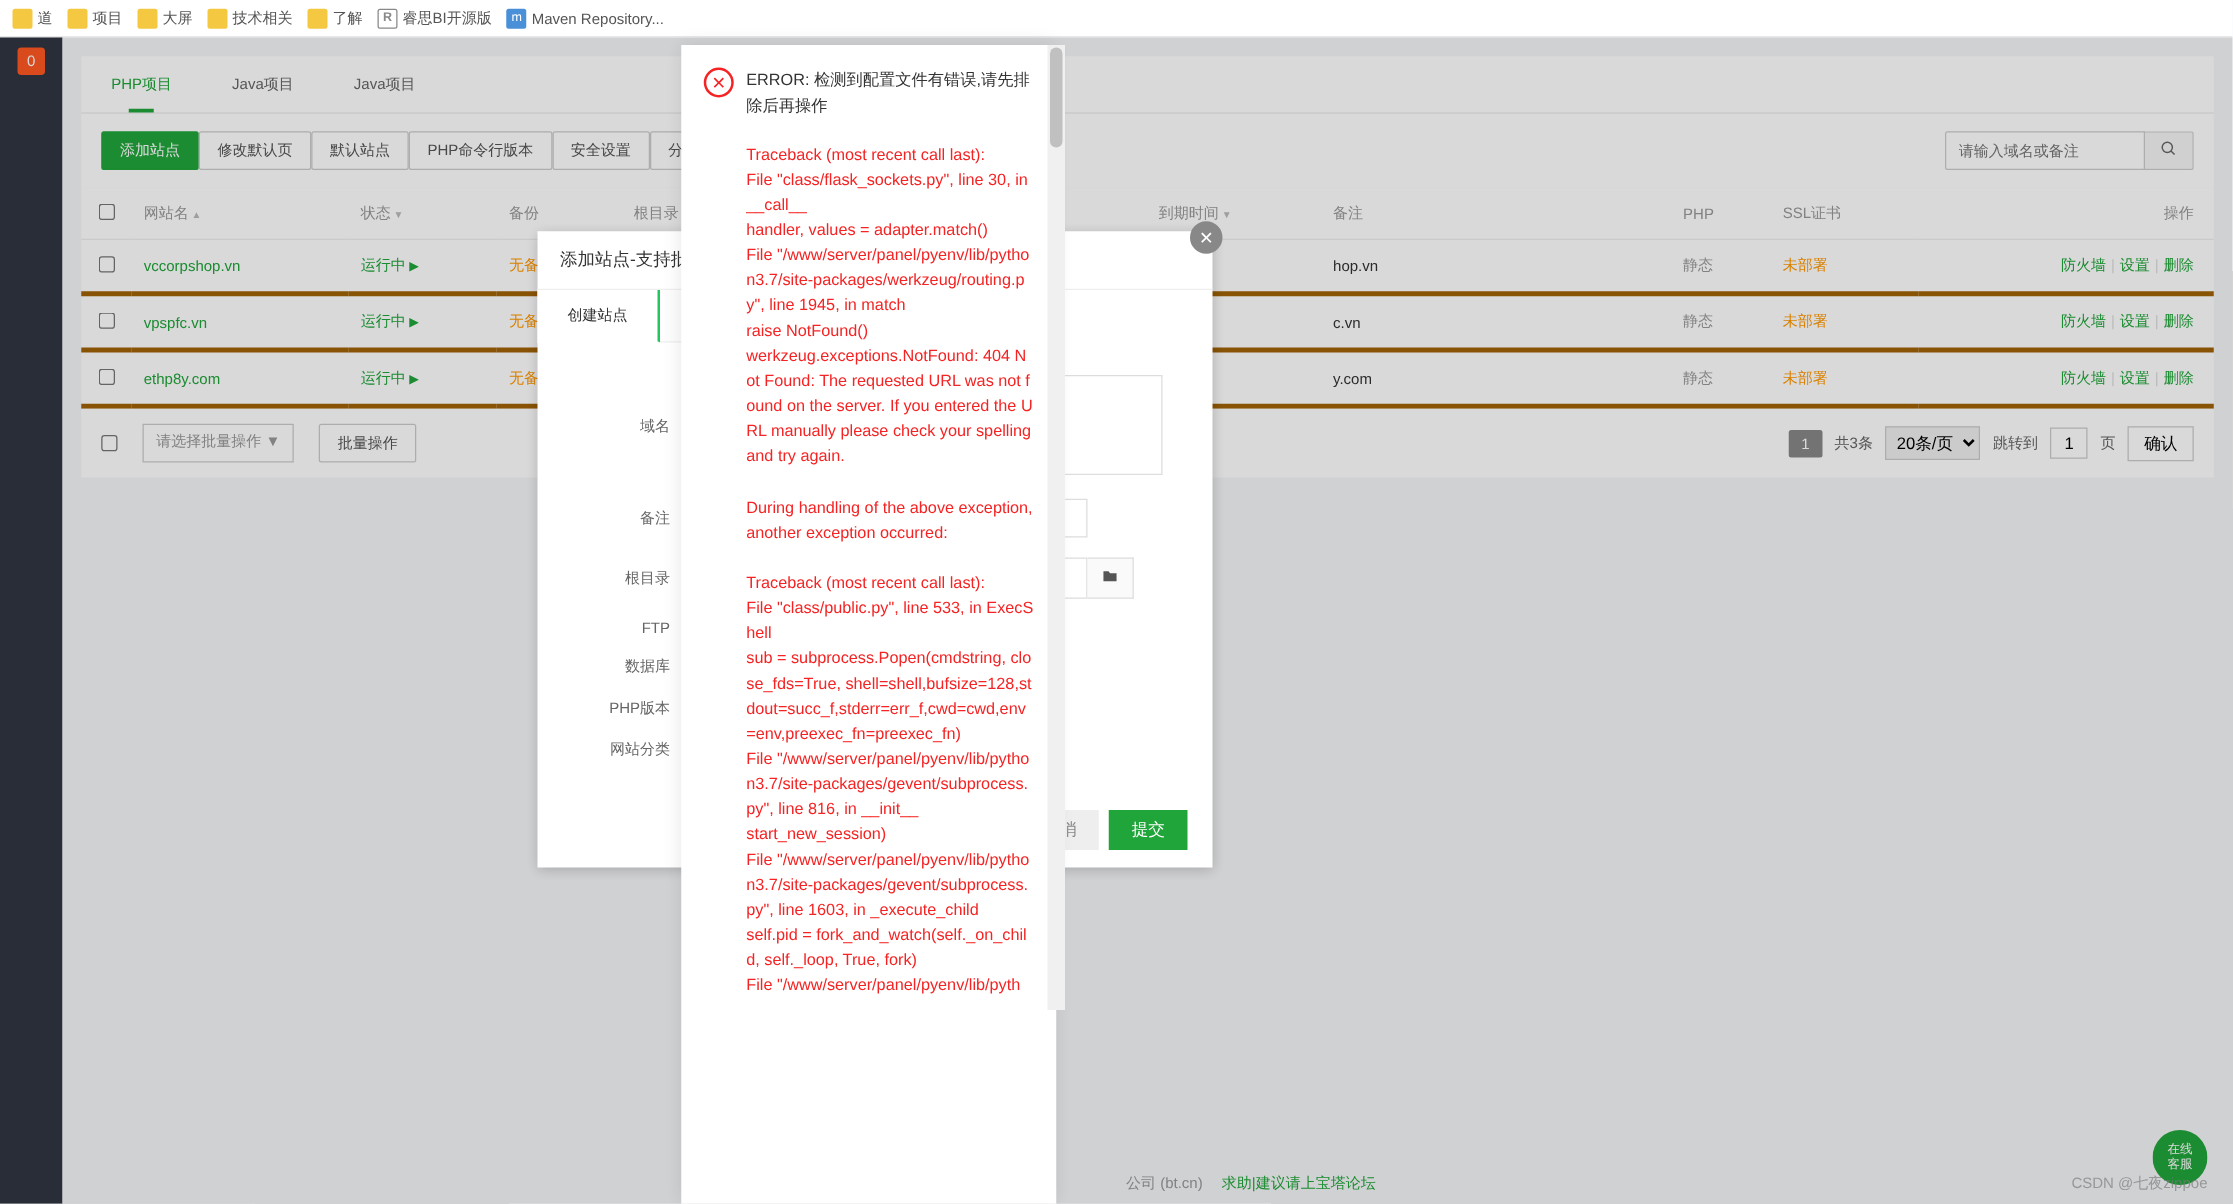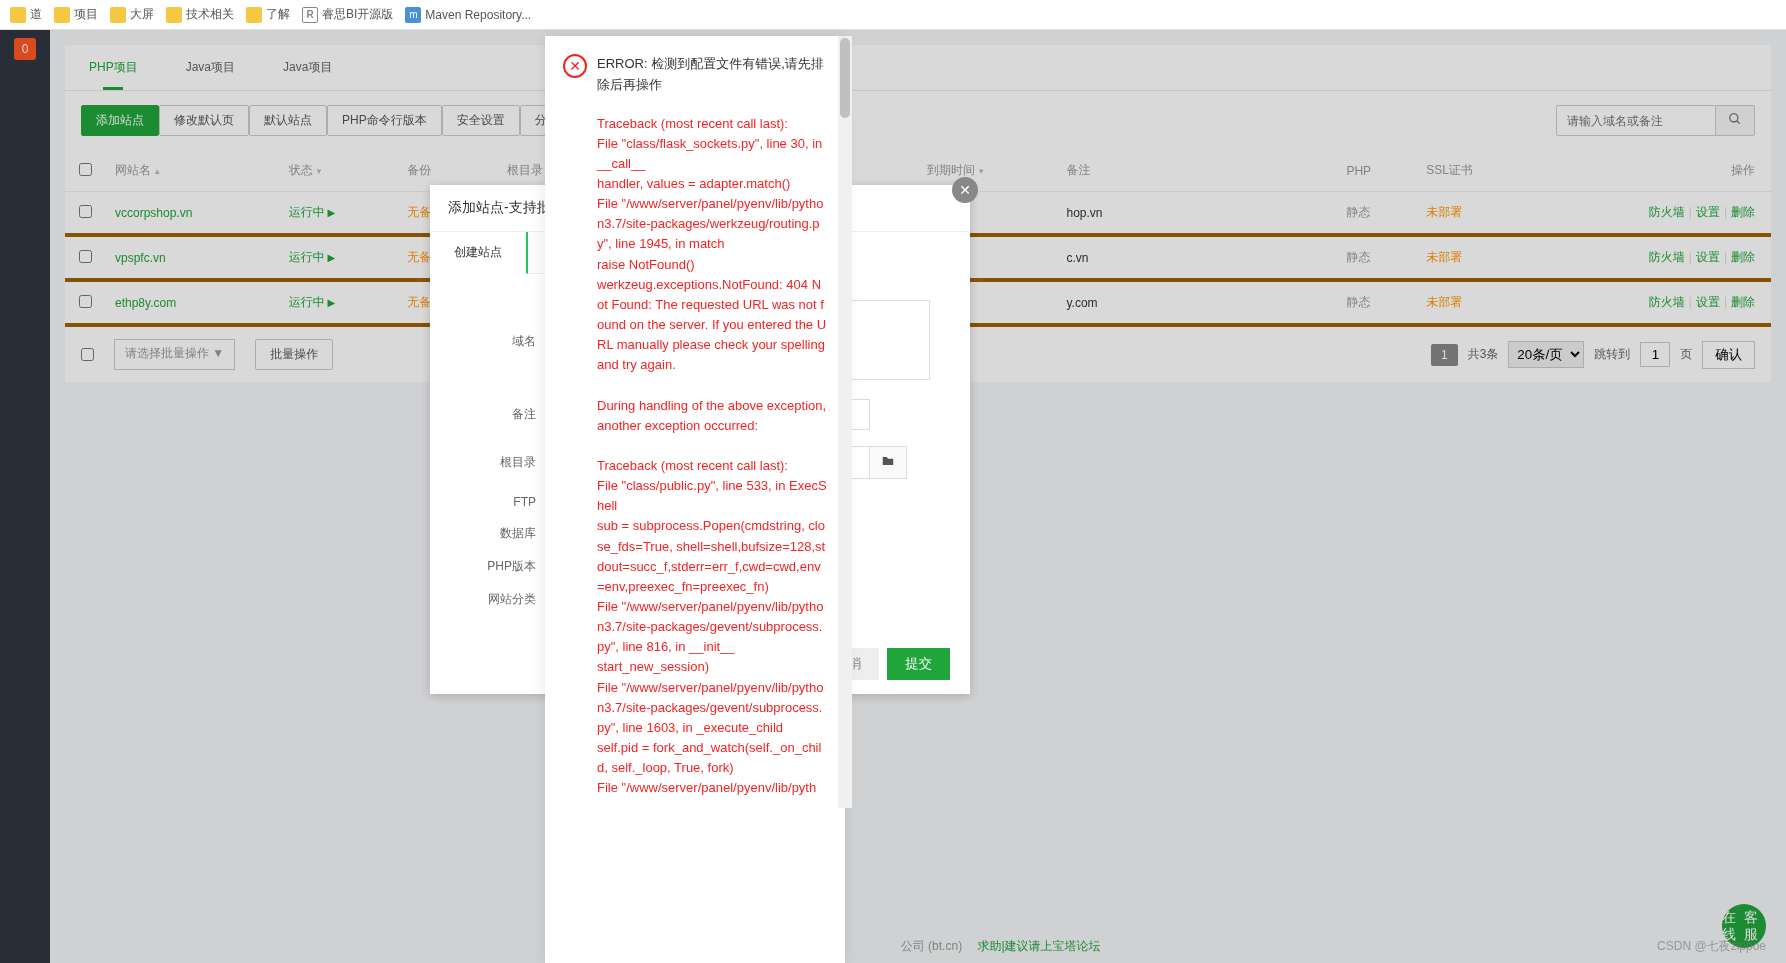--- a/index.html
+++ b/index.html
@@ -83,21 +83,21 @@
     
     .error-modal { position: fixed; top: 36px; left: 545px; width: 300px; bottom: 0; background: #fff; z-index: 30; padding: 18px; overflow-y: auto; box-shadow: 0 0 15px rgba(0,0,0,0.1); }
     .error-scrollbar { position: fixed; top: 36px; left: 838px; width: 14px; bottom: 155px; background: #f0f0f0; z-index: 31; }
     .error-thumb { width: 10px; height: 80px; background: #c0c0c0; margin: 2px auto 0; border-radius: 5px; }
     .error-header { display: flex; gap: 10px; align-items: flex-start; margin-bottom: 18px; }
     .error-icon { width: 24px; height: 24px; border: 2px solid #f52323; border-radius: 50%; color: #f52323; display: flex; align-items: center; justify-content: center; font-size: 14px; flex-shrink: 0; }
     .error-title { color: #333; font-size: 13px; line-height: 1.6; }
     .error-trace { color: #f52323; font-size: 13px; line-height: 1.55; word-break: break-all; white-space: pre-wrap; padding-left: 34px; }
     
     
-    .float-service { position: fixed; bottom: 15px; right: 20px; width: 44px; height: 44px; background: #20a53a; color: white; border-radius: 50%; display: flex; flex-direction: row; align-items: center; justify-content: center; font-size: 14px; line-height: 1.2; cursor: pointer; z-index: 5; }
+    .float-service { position: fixed; bottom: 15px; right: 20px; width: 44px; height: 44px; background: #20a53a; color: white; border-radius: 50%; display: flex; flex-direction: column; align-items: center; justify-content: center; font-size: 10px; line-height: 1.2; cursor: pointer; z-index: 5; }
     
     
     .footer-text { position: fixed; bottom: 8px; left: 50%; transform: translateX(-50%); color: #999; font-size: 12px; z-index: 3; }
     .footer-link { color: #20a53a; margin-left: 12px; }
     
     
     .watermark { position: fixed; bottom: 8px; right: 20px; color: rgba(120,120,120,0.65); font-size: 12px; z-index: 100; }
   </style>
 </head>
 <body>

